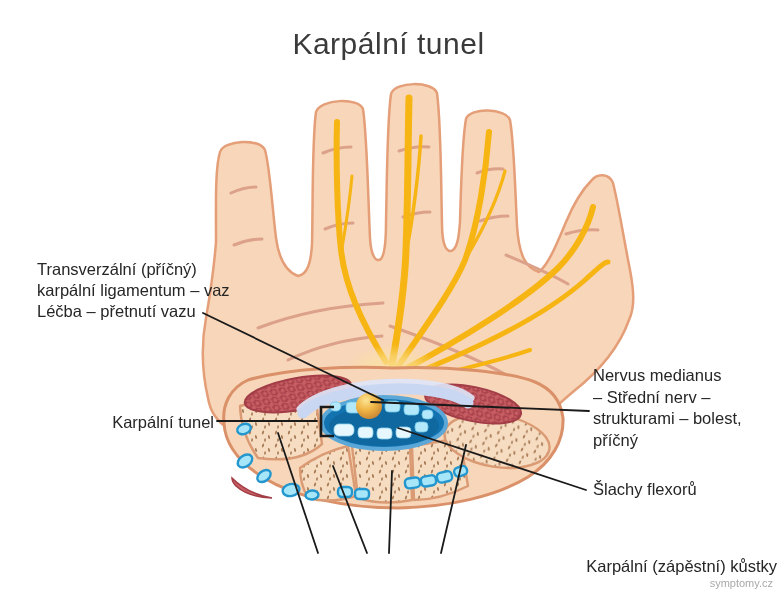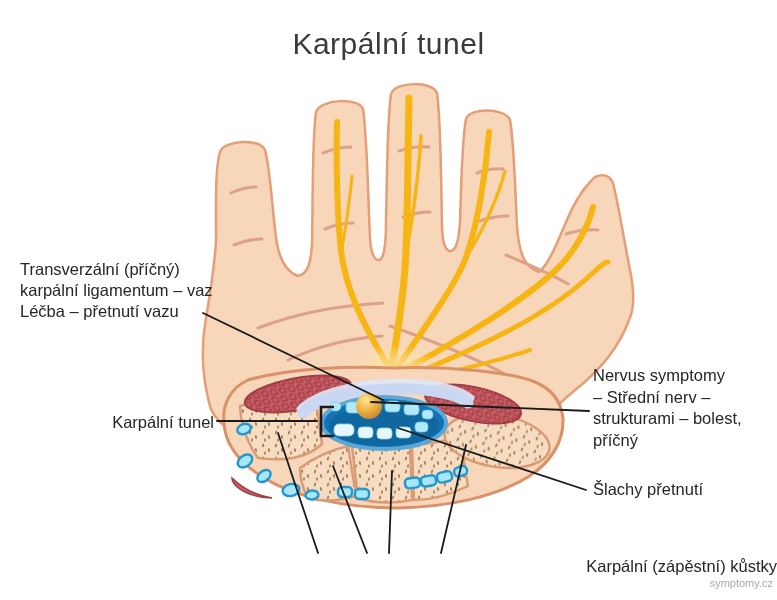--- a/index.html
+++ b/index.html
@@ -12,21 +12,21 @@
     --leader:#1A1A1A; --title:#3A3A3A; --text:#262626; --watermark:#A9A9A9;
   }
   html,body{margin:0;padding:0;background:#fff;}
   #stage{position:relative;width:777px;height:600px;background:#fff;overflow:hidden;
          font-family:"Liberation Sans",sans-serif;}
   #art{position:absolute;left:0;top:0;}
   .title{position:absolute;left:0;top:27px;width:777px;text-align:center;
          font-size:30px;color:var(--title);letter-spacing:.5px;}
   .label{position:absolute;font-size:16.5px;line-height:21px;color:var(--text);}
   .label span{display:block;white-space:nowrap;}
-  .lbl-ligament{left:20px;top:259px;}
+  .lbl-ligament{left:37px;top:259px;}
   .lbl-tunnel{left:98px;top:412px;width:116px;text-align:right;}
   .lbl-nerve{left:593px;top:365px;line-height:21.5px;}
   .lbl-tendons{left:593px;top:479px;line-height:21.5px;}
   .lbl-bones{left:0;top:556px;width:777px;text-align:right;}
   .watermark{position:absolute;right:4px;top:577px;font-size:11px;color:var(--watermark);}
   
   .skin{fill:var(--skin);stroke:var(--skinOutline);stroke-width:2.5;stroke-linejoin:round;}
   .wrist{fill:var(--skin);stroke:var(--wristOutline);stroke-width:3;}
   .crease{fill:none;stroke:var(--crease);stroke-width:3;stroke-linecap:round;}
   .nervepath{fill:none;stroke:var(--nerve);stroke-linecap:round;}
@@ -202,28 +202,28 @@
     <span>Transverzální (příčný)</span>
     <span>karpální ligamentum – vaz</span>
     <span>Léčba – přetnutí vazu</span>
   </div>
 
   <div class="label lbl-tunnel">
     <span>Karpální tunel</span>
   </div>
 
   <div class="label lbl-nerve">
-    <span>Nervus symptomy</span>
+    <span>Nervus medianus</span>
     <span>– Střední nerv –</span>
     <span>strukturami – bolest,</span>
     <span>příčný</span>
   </div>
 
   <div class="label lbl-tendons">
-    <span>Šlachy přetnutí</span>
+    <span>Šlachy flexorů</span>
   </div>
 
   <div class="label lbl-bones">
     <span>Karpální (zápěstní) kůstky</span>
   </div>
 
   <div class="watermark">symptomy.cz</div>
 </div>
 
 </body></html>

